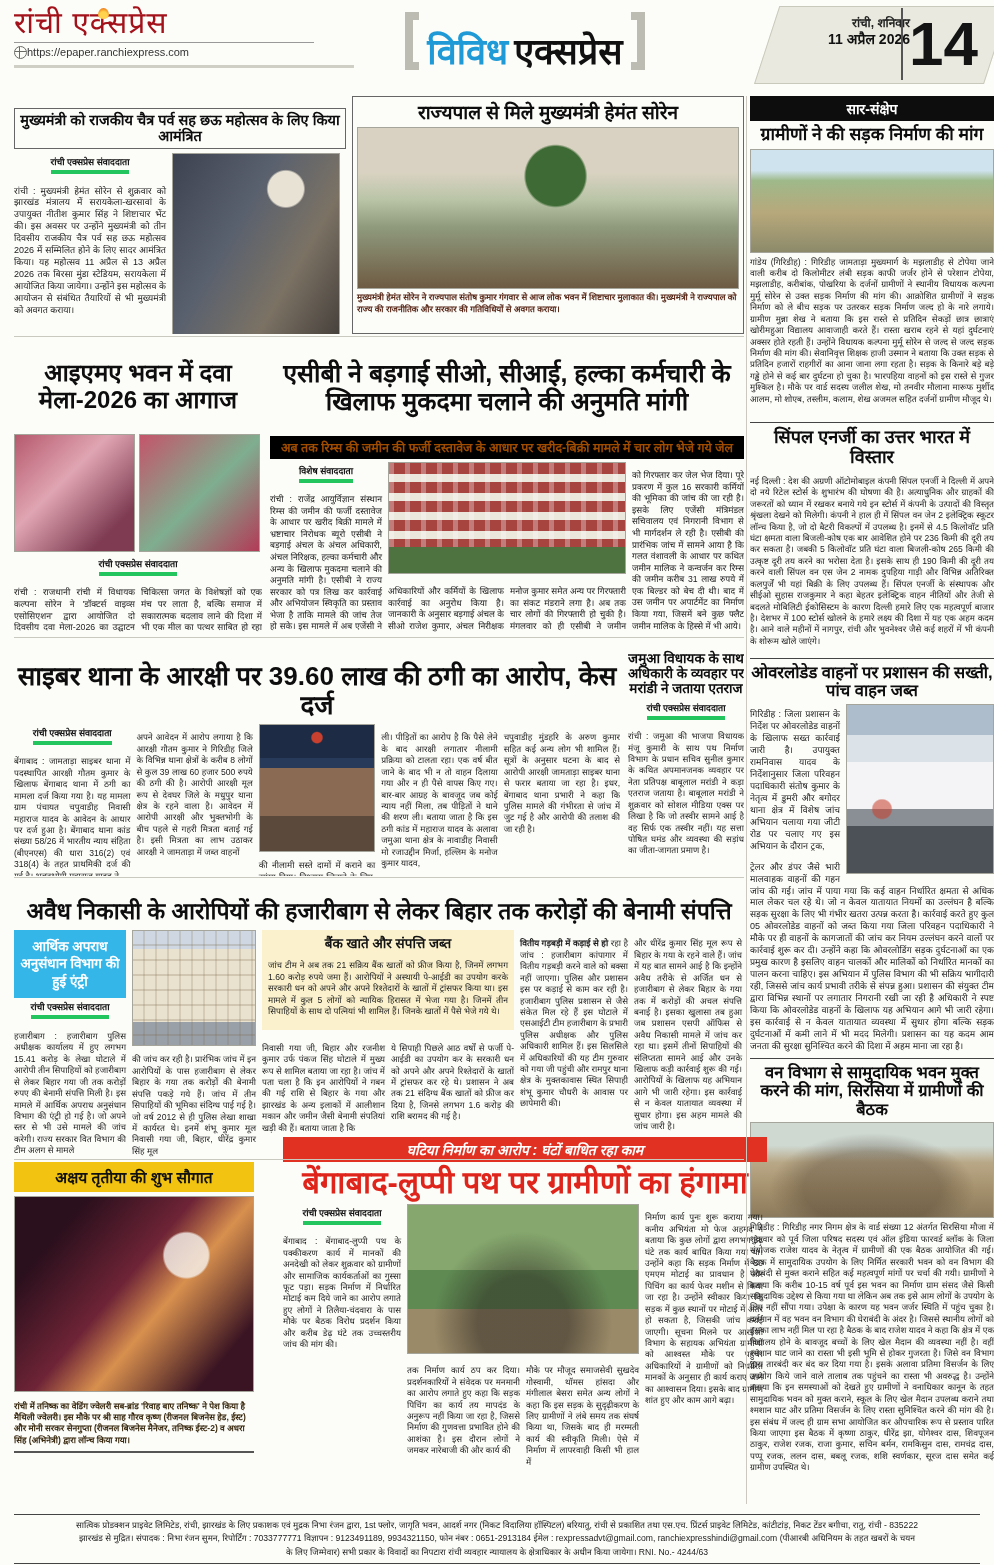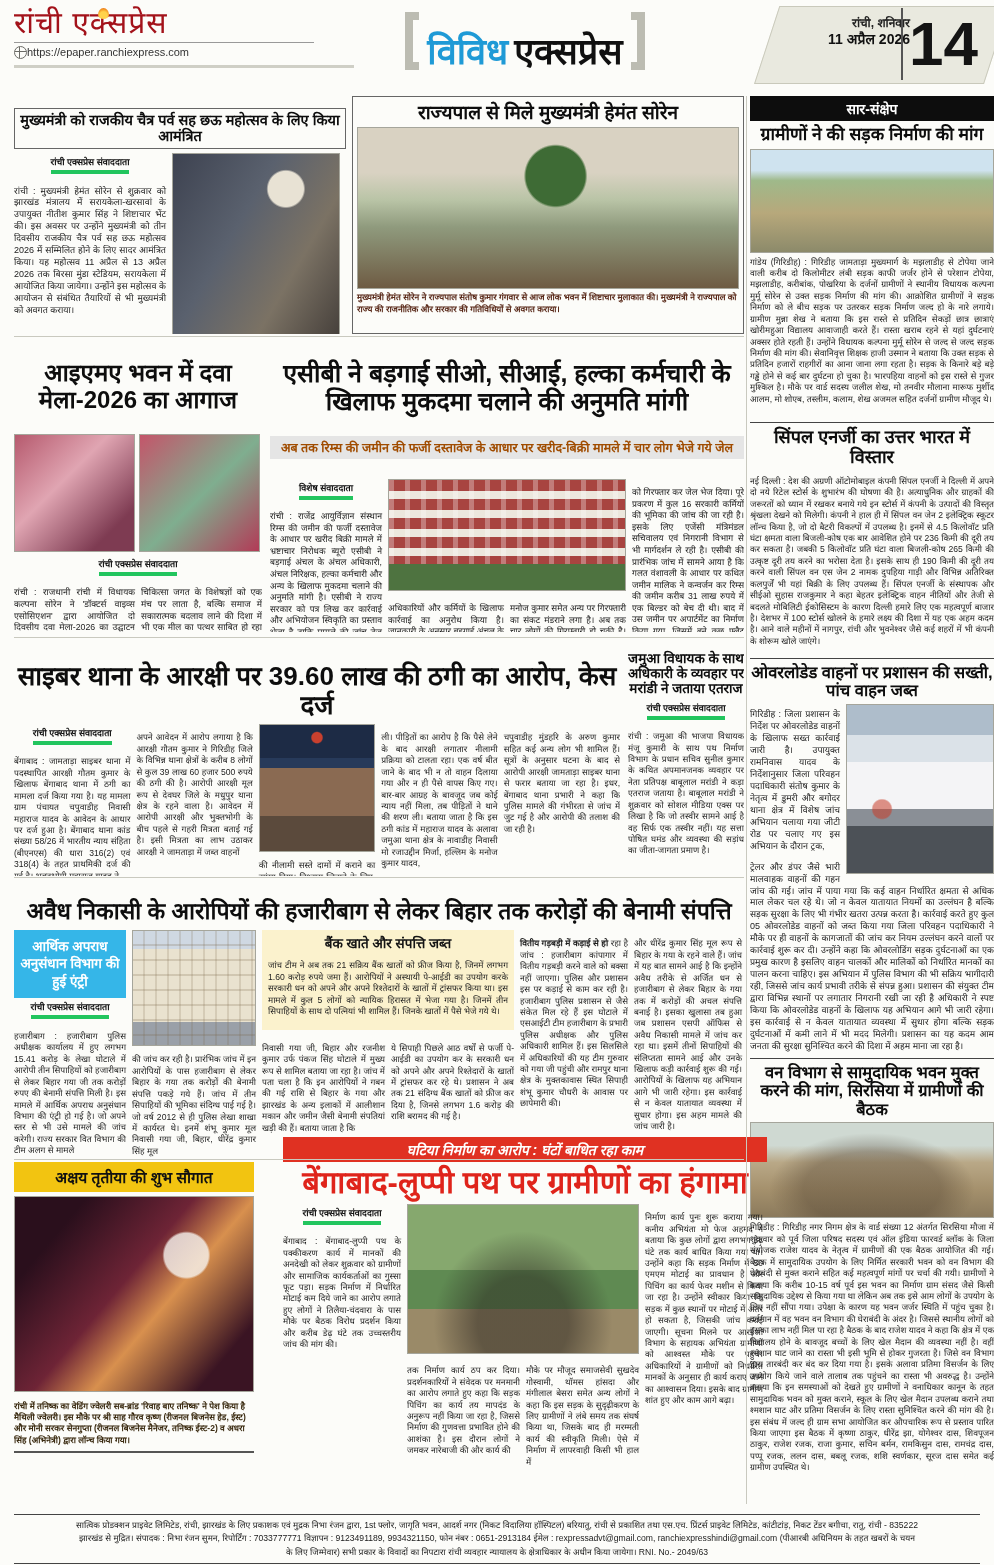--- a/index.html
+++ b/index.html
@@ -82,21 +82,21 @@
   #art-dawa{left:14px;top:340px;width:248px;height:294px;}
   #art-dawa .headline{font-size:24px;}
   #art-dawa .pics{display:flex;gap:4px;margin:5px 0 3px;}
   .ph-dawa1{width:121px;height:118px;background:linear-gradient(135deg,#b65a6e,#e0a5b2 40%,#7e3b52 82%);}
   .ph-dawa2{width:121px;height:118px;background:linear-gradient(135deg,#c4556a,#7fae8f 52%,#b23b57 100%);}
   #art-dawa .cols .body{font-size:8.8px;}
 
   
   #art-acb{left:270px;top:338px;width:474px;height:294px;}
   #art-acb .headline{font-size:25px;}
-  .acb-sub{background:#e5e5e5;color:#a04c00;font-weight:bold;font-size:12.5px;text-align:center;padding:3px 2px;margin:20px 0;}
+  .acb-sub{background:#000000;color:#a04c00;font-weight:bold;font-size:12.5px;text-align:center;padding:3px 2px;margin:3px 0;}
   #art-acb .grid{display:flex;gap:6px;height:196px;}
   #art-acb .c1,#art-acb .c4{width:112px;}
   #art-acb .mid{width:238px;}
   .ph-rims{width:100%;height:112px;
      background:linear-gradient(180deg,transparent 0 76%,#4e7340 76%),
      repeating-linear-gradient(90deg,rgba(255,255,255,.3) 0 5px,transparent 5px 16px),
      repeating-linear-gradient(180deg,#a84440 0 11px,#ece7dd 11px 19px);}
   #art-acb .mid .cols{margin-top:4px;}
   #art-acb .body{font-size:8.7px;}
 
@@ -351,16 +351,16 @@
 
   <div class="rule" style="left:746px;top:96px;width:1px;height:1408px;"></div>
   <div class="rule" style="left:14px;top:336px;width:730px;height:1px;"></div>
   <div class="rule" style="left:14px;top:637px;width:730px;height:1px;"></div>
   <div class="rule" style="left:14px;top:877px;width:730px;height:1px;"></div>
   <div class="rule" style="left:14px;top:1159px;width:730px;height:1px;"></div>
 
   <div id="footer">
     <div class="fl">सात्विक प्रोडक्शन प्राइवेट लिमिटेड, रांची, झारखंड के लिए प्रकाशक एवं मुद्रक निभा रंजन द्वारा, 1st फ्लोर, जागृति भवन, आदर्श नगर (निकट विदालिया हॉस्पिटल) बरियातु, रांची से प्रकाशित तथा एस.एच. प्रिंटर्स प्राइवेट लिमिटेड, कांटीटांड़, निकट टेंडर बगीचा, रातु, रांची - 835222</div>
     <div class="fl">झारखंड से मुद्रित। संपादक : निभा रंजन सुमन, रिपोर्टिंग : 7033777771 विज्ञापन : 9123491189, 9934321150, फोन नंबर : 0651-2913184 ईमेल : rexpressadvt@gmail.com, ranchiexpresshindi@gmail.com (पीआरबी अधिनियम के तहत खबरों के चयन</div>
-    <div class="fl">के लिए जिम्मेवार) सभी प्रकार के विवादों का निपटारा रांची व्यवहार न्यायालय के क्षेत्राधिकार के अधीन किया जायेगा। RNI. No.- 2049/63</div>
+    <div class="fl">के लिए जिम्मेवार) सभी प्रकार के विवादों का निपटारा रांची व्यवहार न्यायालय के क्षेत्राधिकार के अधीन किया जायेगा। RNI. No.- 4244/63</div>
   </div>
 
 </div>
 
 </body></html>

